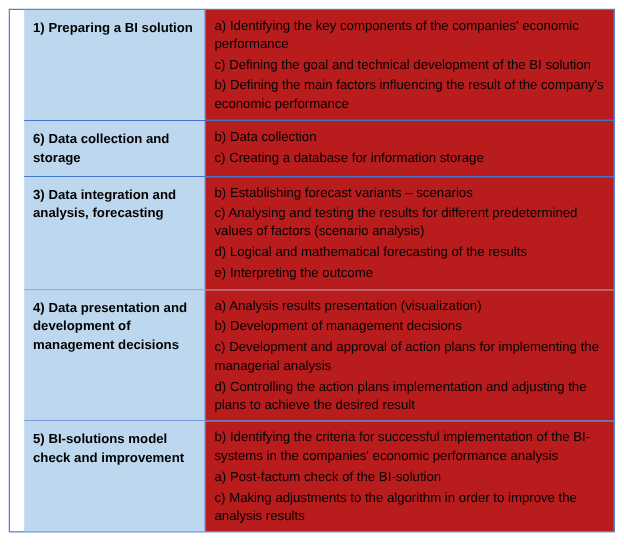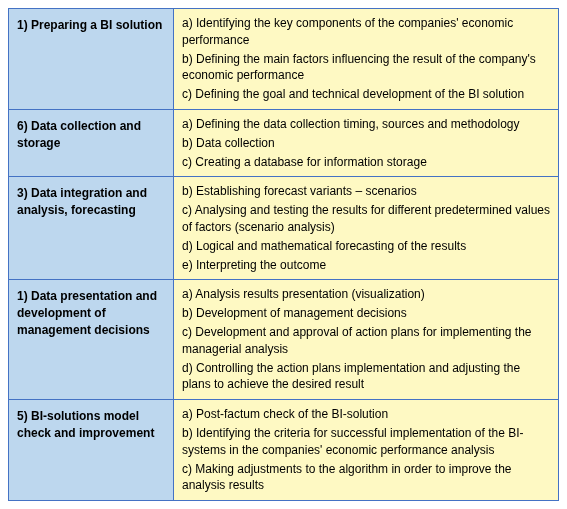--- a/index.html
+++ b/index.html
@@ -18,20 +18,21 @@
       align-items: flex-start;
       padding: 8px;
     }
     .table-container {
       width: 551px;
       border: 1.5px solid #4472C4;
     }
     .table-row {
       display: flex;
       border-bottom: 1.5px solid #4472C4;
+      margin-left: 13px;
     }
     .table-row:last-child {
       border-bottom: none;
     }
     .left-cell {
       width: 165px;
       min-width: 165px;
       background-color: #BDD7EE;
       border-right: 1.5px solid #4472C4;
       padding: 8px 8px;
@@ -41,69 +42,68 @@
       display: flex;
       align-items: flex-start;
       line-height: 1.4;
     }
     .right-cell {
       flex: 1;
       padding: 6px 8px;
       font-size: 12px;
       color: #000;
       line-height: 1.4;
-      background-color: #fef9c3;
+      background-color: #b91c1c;
     }
     .right-cell p {
       margin-bottom: 2px;
     }
     .right-cell p:last-child {
       margin-bottom: 0;
     }
   </style>
 </head>
 <body>
 
 <div class="table-container">
 
 <div class="table-row">
       <div class="left-cell">1) Preparing a BI solution</div>
       <div class="right-cell">
         <p>a) Identifying the key components of the companies' economic performance</p>
+        <p>c) Defining the goal and technical development of the BI solution</p>
         <p>b) Defining the main factors influencing the result of the company's economic performance</p>
-        <p>c) Defining the goal and technical development of the BI solution</p>
       </div>
     </div>
     <div class="table-row">
       <div class="left-cell">6) Data collection and storage</div>
       <div class="right-cell">
-        <p>a) Defining the data collection timing, sources and methodology</p>
         <p>b) Data collection</p>
         <p>c) Creating a database for information storage</p>
       </div>
     </div>
     <div class="table-row">
       <div class="left-cell">3) Data integration and analysis, forecasting</div>
       <div class="right-cell">
         <p>b) Establishing forecast variants – scenarios</p>
         <p>c) Analysing and testing the results for different predetermined values of factors (scenario analysis)</p>
         <p>d) Logical and mathematical forecasting of the results</p>
         <p>e) Interpreting the outcome</p>
       </div>
     </div>
     <div class="table-row">
-      <div class="left-cell">1) Data presentation and development of management decisions</div>
+      <div class="left-cell">4) Data presentation and development of management decisions</div>
       <div class="right-cell">
         <p>a) Analysis results presentation (visualization)</p>
         <p>b) Development of management decisions</p>
         <p>c) Development and approval of action plans for implementing the managerial analysis</p>
         <p>d) Controlling the action plans implementation and adjusting the plans to achieve the desired result</p>
       </div>
     </div>
     <div class="table-row">
       <div class="left-cell">5) BI-solutions model check and improvement</div>
       <div class="right-cell">
+        <p>b) Identifying the criteria for successful implementation of the BI-systems in the companies' economic performance analysis</p>
         <p>a) Post-factum check of the BI-solution</p>
-        <p>b) Identifying the criteria for successful implementation of the BI-systems in the companies' economic performance analysis</p>
         <p>c) Making adjustments to the algorithm in order to improve the analysis results</p>
       </div>
     </div>
   </div>
 
 </body></html>

